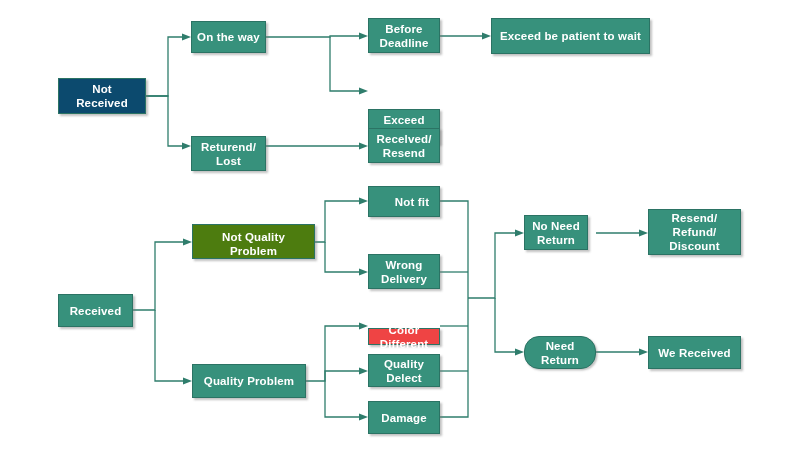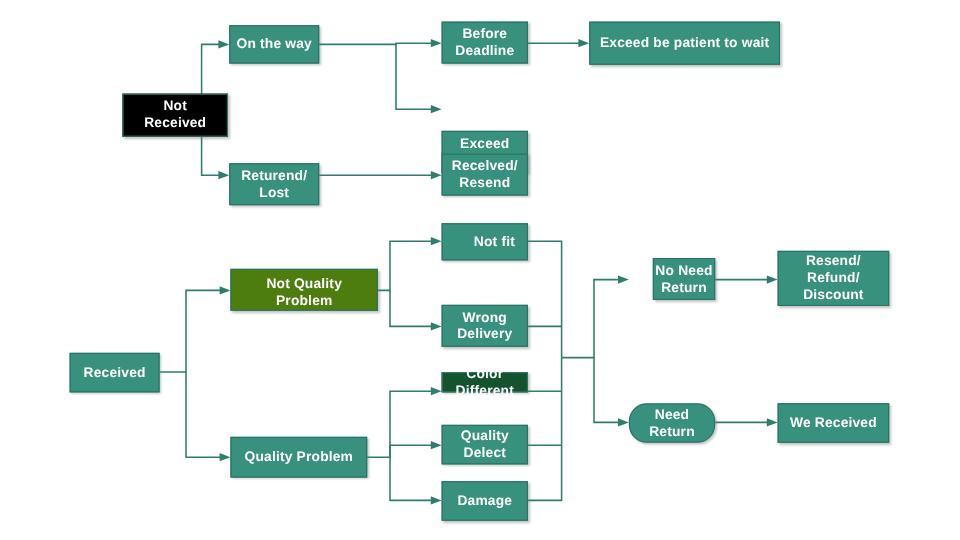--- a/index.html
+++ b/index.html
@@ -80,45 +80,45 @@
       <path d="M468,298 L495,298 L495,233 L519,233" fill="none" stroke="#2f7d6c" stroke-width="1.3"></path>
       <polygon points="524,233 515,229.6 515,236.4" fill="#2f7d6c"></polygon>
       <path d="M495,298 L495,352 L519,352" fill="none" stroke="#2f7d6c" stroke-width="1.3"></path>
       <polygon points="524,352 515,348.6 515,355.4" fill="#2f7d6c"></polygon>
       <path d="M596,233 L643,233" fill="none" stroke="#2f7d6c" stroke-width="1.3"></path>
       <polygon points="648,233 639,229.6 639,236.4" fill="#2f7d6c"></polygon>
       <path d="M596,352 L643,352" fill="none" stroke="#2f7d6c" stroke-width="1.3"></path>
       <polygon points="648,352 639,348.6 639,355.4" fill="#2f7d6c"></polygon>
     </svg>
   <div id="node-layer">
-      <div class="node" style="left: 58px; top: 78px; width: 88px; height: 36px; background: #000000; border-color: rgb(43, 115, 100); color: rgb(255, 255, 255); margin-left: 44px;"><span>Not
+      <div class="node" style="left: 58px; top: 78px; width: 88px; height: 36px; background: #0c4a6e; border-color: rgb(43, 115, 100); color: rgb(255, 255, 255);"><span>Not
 Received</span></div>
       <div class="node" style="left: 191px; top: 21px; width: 75px; height: 32px; background: rgb(55, 145, 124); border-color: rgb(43, 115, 100); color: rgb(255, 255, 255);"><span>On the way</span></div>
       <div class="node" style="left: 191px; top: 136px; width: 75px; height: 35px; background: rgb(55, 145, 124); border-color: rgb(43, 115, 100); color: rgb(255, 255, 255);"><span>Returend/
 Lost</span></div>
       <div class="node" style="left: 368px; top: 18px; width: 72px; height: 35px; background: rgb(55, 145, 124); border-color: rgb(43, 115, 100); color: rgb(255, 255, 255);"><span>Before
 Deadline</span></div>
       <div class="node" style="left: 368px; top: 73px; width: 72px; height: 35px; background: rgb(55, 145, 124); border-color: rgb(43, 115, 100); color: rgb(255, 255, 255); margin-top: 36px;"><span>Exceed
 Deadline</span></div>
       <div class="node" style="left: 368px; top: 128px; width: 72px; height: 35px; background: rgb(55, 145, 124); border-color: rgb(43, 115, 100); color: rgb(255, 255, 255);"><span>Recelved/
 Resend</span></div>
       <div class="node" style="left: 491px; top: 18px; width: 159px; height: 36px; background: rgb(55, 145, 124); border-color: rgb(43, 115, 100); color: rgb(255, 255, 255);"><span>Exceed be patient to wait</span></div>
       <div class="node" style="left: 58px; top: 294px; width: 75px; height: 33px; background: rgb(55, 145, 124); border-color: rgb(43, 115, 100); color: rgb(255, 255, 255);"><span>Received</span></div>
       <div class="node" style="left: 192px; top: 224px; width: 123px; height: 35px; background: #4d7c0f; border-color: rgb(43, 115, 100); color: rgb(255, 255, 255); align-items: flex-end;"><span>Not Quality
 Problem</span></div>
       <div class="node" style="left: 192px; top: 364px; width: 114px; height: 34px; background: rgb(55, 145, 124); border-color: rgb(43, 115, 100); color: rgb(255, 255, 255);"><span>Quality Problem</span></div>
       <div class="node" style="left: 368px; top: 186px; width: 72px; height: 31px; background: rgb(55, 145, 124); border-color: rgb(43, 115, 100); color: rgb(255, 255, 255); padding-left: 16px;"><span>Not fit</span></div>
       <div class="node" style="left: 368px; top: 254px; width: 72px; height: 35px; background: rgb(55, 145, 124); border-color: rgb(43, 115, 100); color: rgb(255, 255, 255);"><span>Wrong
 Delivery</span></div>
-      <div class="node" style="left: 368px; top: 310px; width: 72px; height: 17px; background: #14532d; border-color: rgb(43, 115, 100); color: rgb(255, 255, 255);"><span>Color
+      <div class="node" style="left: 368px; top: 328px; width: 72px; height: 17px; background: #ef4444; border-color: rgb(43, 115, 100); color: rgb(255, 255, 255);"><span>Color
 Different</span></div>
       <div class="node" style="left: 368px; top: 354px; width: 72px; height: 33px; background: rgb(55, 145, 124); border-color: rgb(43, 115, 100); color: rgb(255, 255, 255);"><span>Quality
 Delect</span></div>
       <div class="node" style="left: 368px; top: 401px; width: 72px; height: 33px; background: rgb(55, 145, 124); border-color: rgb(43, 115, 100); color: rgb(255, 255, 255);"><span>Damage</span></div>
-      <div class="node" style="left: 544px; top: 215px; width: 52px; height: 35px; background: rgb(55, 145, 124); border-color: rgb(43, 115, 100); color: rgb(255, 255, 255);"><span>No Need
+      <div class="node" style="left: 524px; top: 215px; width: 64px; height: 35px; background: rgb(55, 145, 124); border-color: rgb(43, 115, 100); color: rgb(255, 255, 255);"><span>No Need
 Return</span></div>
       <div class="node" style="left: 524px; top: 336px; width: 72px; height: 33px; background: rgb(55, 145, 124); border-color: rgb(43, 115, 100); color: rgb(255, 255, 255); border-radius: 15px;"><span>Need
 Return</span></div>
       <div class="node" style="left: 648px; top: 209px; width: 93px; height: 46px; background: rgb(55, 145, 124); border-color: rgb(43, 115, 100); color: rgb(255, 255, 255);"><span>Resend/
 Refund/
 Discount</span></div>
       <div class="node" style="left: 648px; top: 336px; width: 93px; height: 33px; background: rgb(55, 145, 124); border-color: rgb(43, 115, 100); color: rgb(255, 255, 255);"><span>We Received</span></div>
     </div>
 </div>
 

